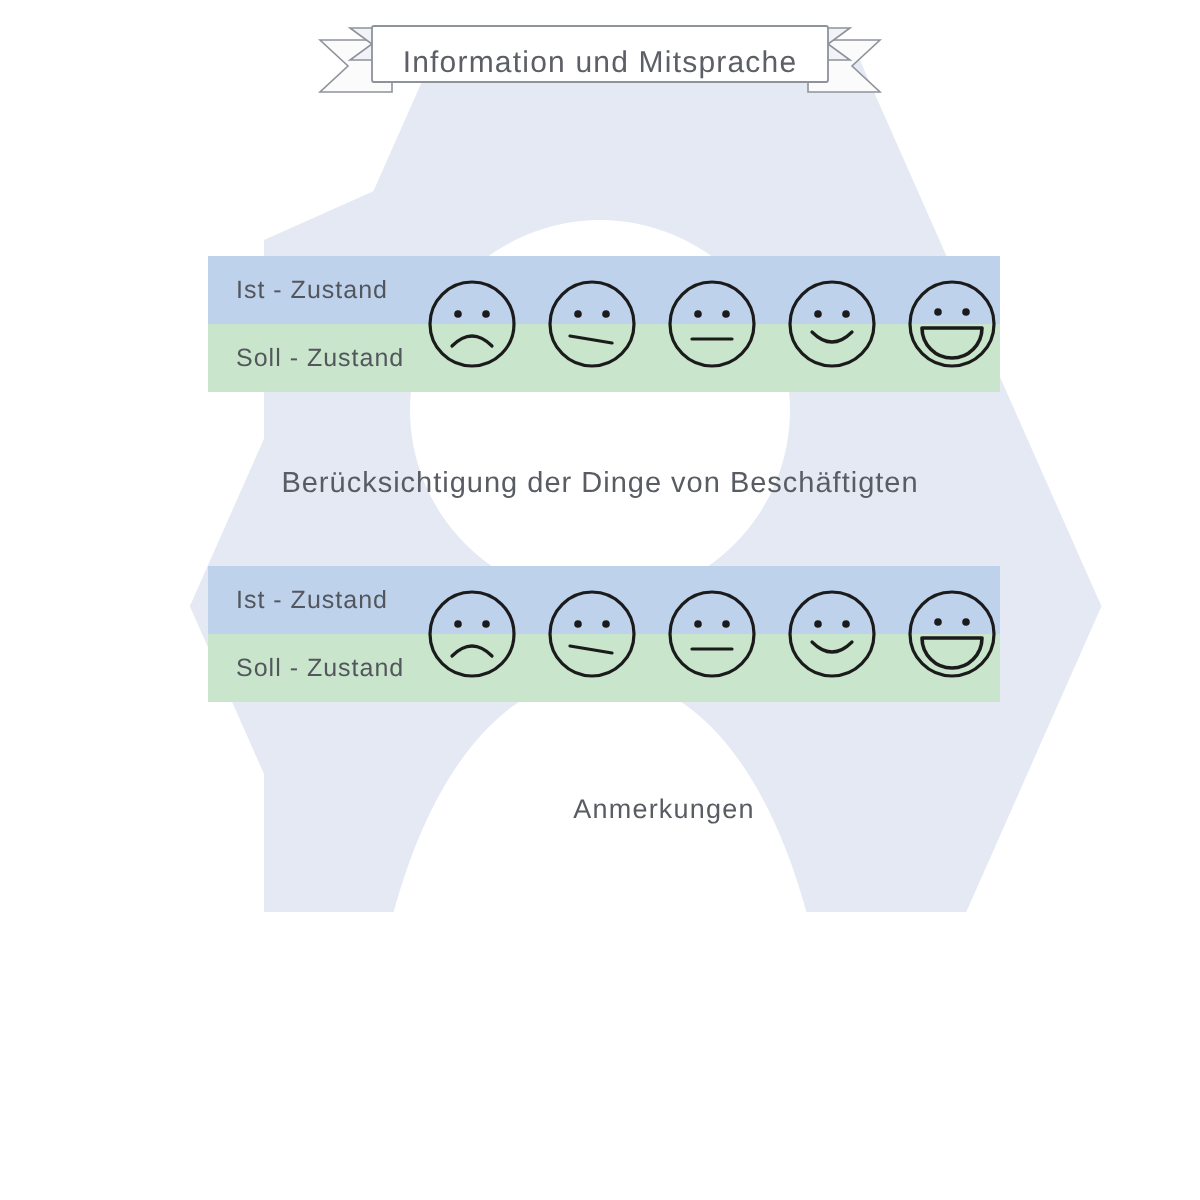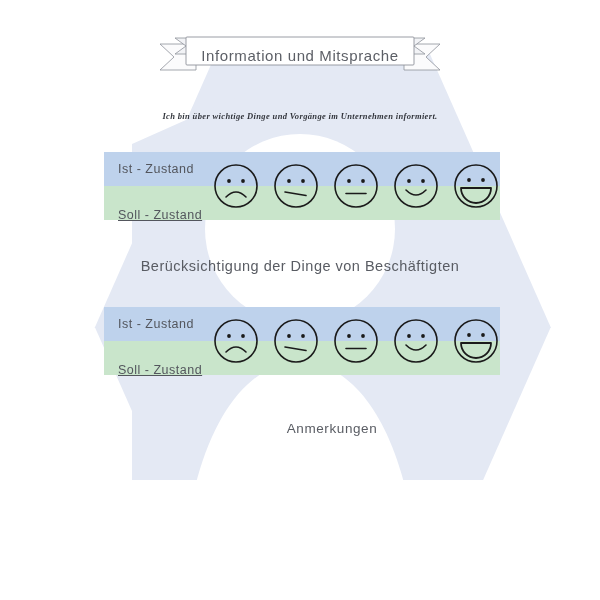--- a/index.html
+++ b/index.html
@@ -9,21 +9,20 @@
   }
   body {
     font-family: "Liberation Sans", sans-serif;
   }
   #page {
     position: relative;
     width: 600px;
     height: 456px;
     overflow: hidden;
     background: #ffffff;
-    margin-top: 24px;
   }
 
   
   #bg-layer {
     position: absolute;
     left: 0; top: 0;
     width: 600px; height: 600px;
     z-index: 0;
     pointer-events: none;
   }
@@ -106,21 +105,21 @@
     left: 0;
     width: 110px;
     height: 34px;
     line-height: 34px;
     font-size: 12.5px;
     color: #53565d;
     letter-spacing: 0.5px;
     font-family: "Liberation Sans", sans-serif;
   }
   .band-label.ist  { top: 0; }
-  .band-label.soll { top: 46px; text-decoration: underline; }
+  .band-label.soll { top: 34px; }
 
   .faces {
     position: absolute;
     left: 108px;
     top: 4px;
     width: 288px;
     height: 60px;
     z-index: 3;
     display: flex;
     align-items: center;
@@ -185,21 +184,20 @@
       <polygon points="160,12 196,12 196,38 160,38 174,25" fill="#fbfbfc" stroke="#8e929b" stroke-width="0.8"></polygon>
       <polygon points="440,12 404,12 404,38 440,38 426,25" fill="#fbfbfc" stroke="#8e929b" stroke-width="0.8"></polygon>
       <polygon points="175,6 196,6 196,22 175,22 186,14" fill="#f2f3f6" stroke="#8e929b" stroke-width="0.8"></polygon>
       <polygon points="425,6 404,6 404,22 425,22 414,14" fill="#f2f3f6" stroke="#8e929b" stroke-width="0.8"></polygon>
       <rect x="186" y="5" width="228" height="28" rx="1" fill="#ffffff" stroke="#8e929b" stroke-width="0.9"></rect>
     </svg>
     <div class="banner-title">Information und Mitsprache</div>
   </div>
 
   <div class="section" style="top:82px;">
-    <div class="section-sub">Ich bin über wichtige Dinge und Vorgänge im Unternehmen informiert.</div>
   </div>
 
   <div class="scale" style="top:128px;">
     <div class="band band-ist"></div>
     <div class="band band-soll"></div>
     <div class="band-labels">
       <div class="band-label ist">Ist - Zustand</div>
       <div class="band-label soll">Soll - Zustand</div>
     </div>
     <div class="faces">

